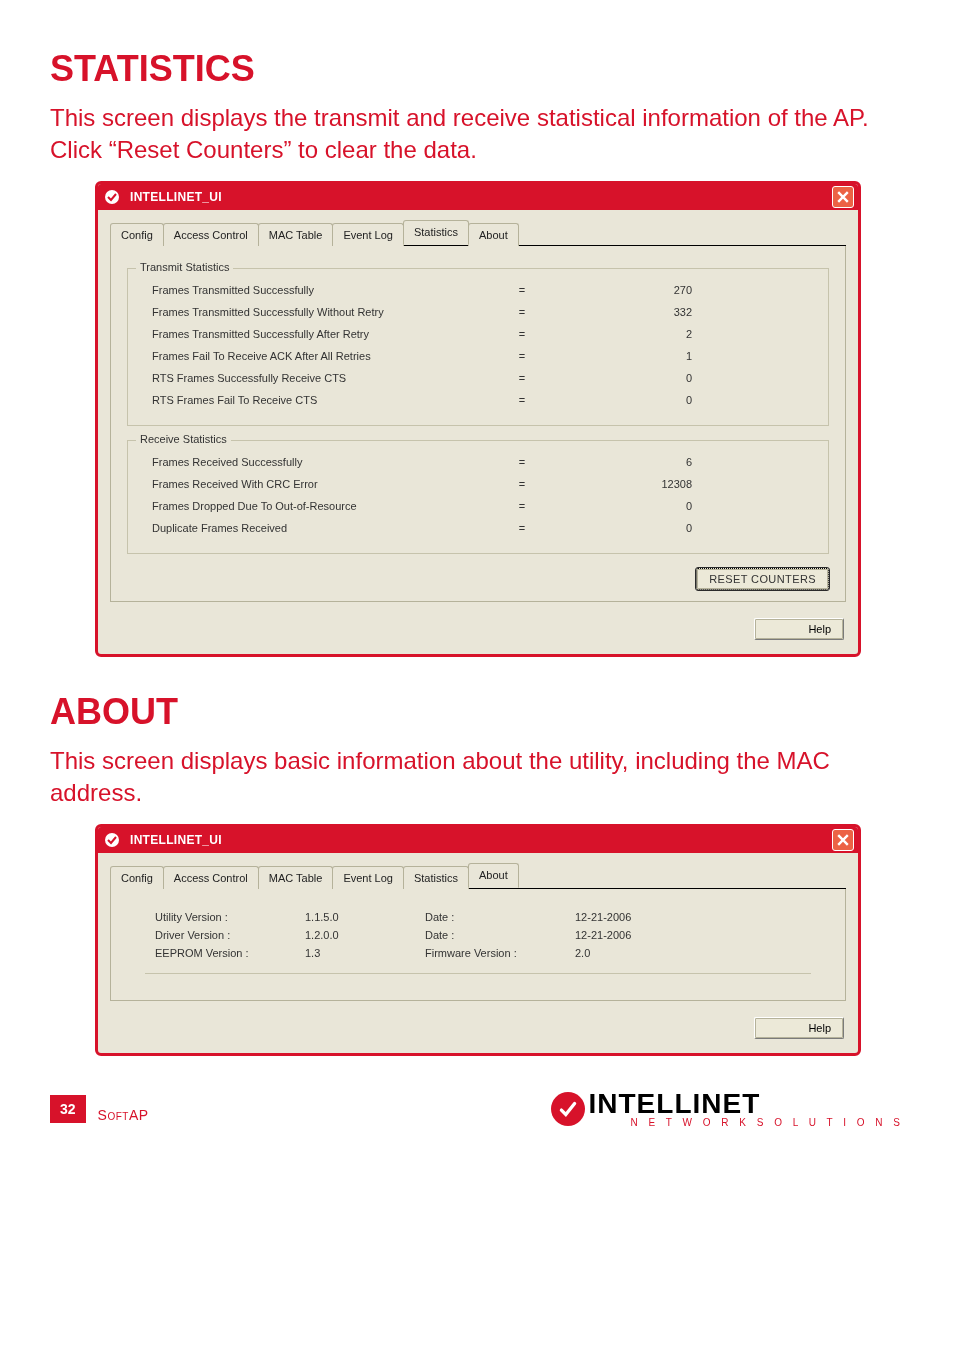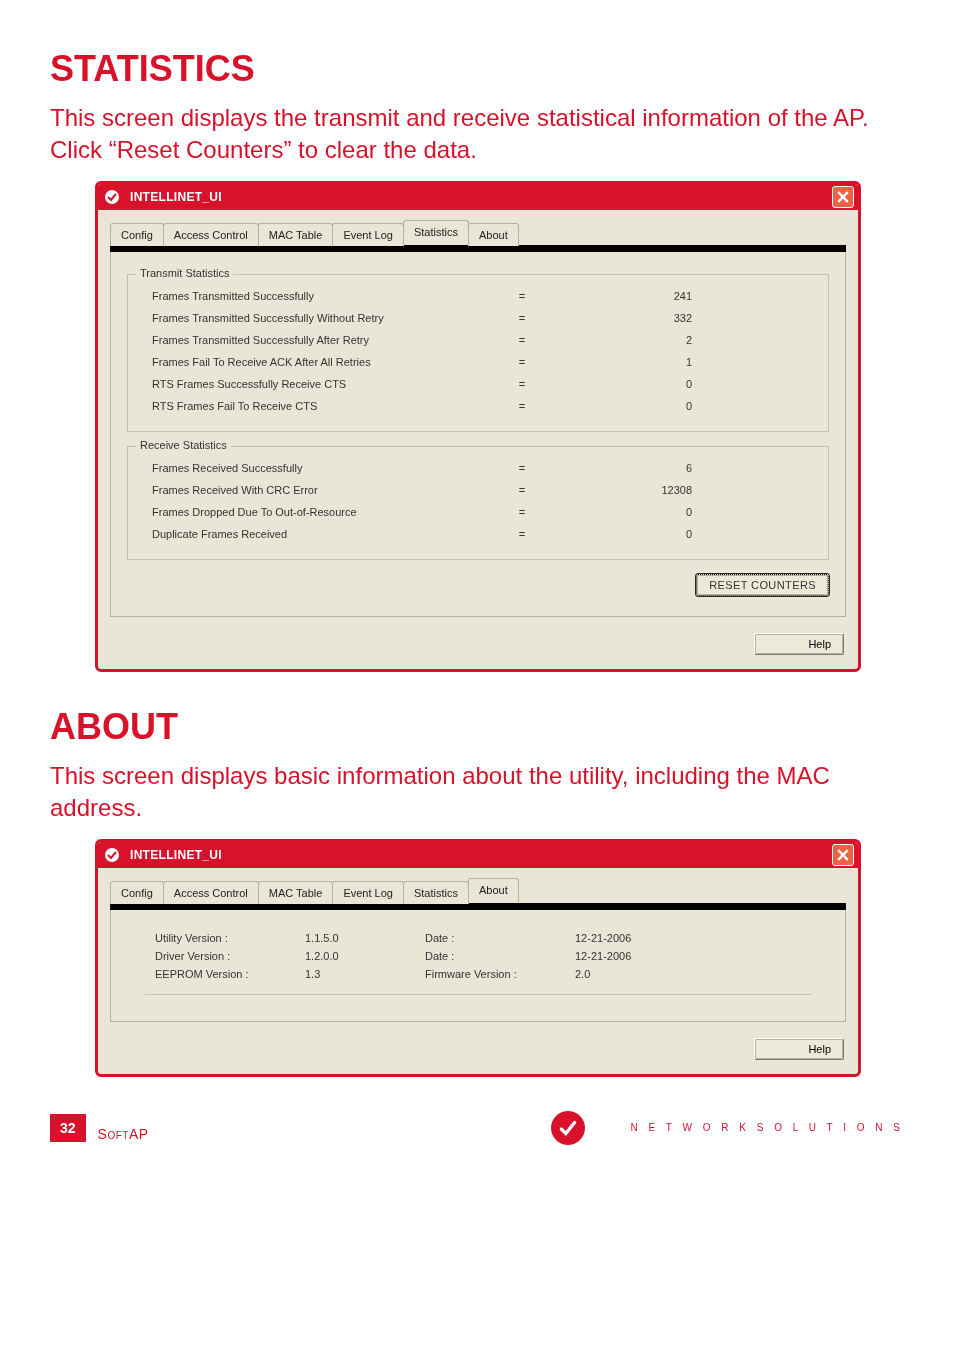--- a/index.html
+++ b/index.html
@@ -62,21 +62,21 @@
   }
 
   .xp-body {
     padding: 10px 12px 12px 12px;
   }
 
   
   .tab-strip {
     display: flex;
     align-items: flex-end;
-    border-bottom: 7px solid #000000;
+    border-bottom: 1px solid #000000;
     gap: 0;
     font-family: Tahoma, sans-serif;
     font-size: 11px;
     color: #222;
     position: relative;
     padding-left: 0;
   }
   .tab {
     padding: 4px 10px 4px 10px;
     border: 1px solid #b5b29a;
@@ -93,21 +93,21 @@
     background: #e9e6d8;
     font-weight: 400;
     border-bottom: 1px solid #e9e6d8;
     z-index: 2;
     padding-bottom: 5px;
     top: 0;
   }
   .tab-panel {
     border: 1px solid #b5b29a;
     border-top: none;
-    padding: 16px 16px 20px 16px;
+    padding: 16px 16px 11px 16px;
     font-family: Tahoma, sans-serif;
     font-size: 11px;
     color: #333;
     background: #e9e6d8;
   }
 
   
   .groupbox {
     border: 1px solid #c6c3ac;
     padding: 10px 14px 14px 14px;
@@ -245,21 +245,21 @@
       <div class="tab">About</div>
     </div>
     <div class="tab-panel">
 
       <div class="groupbox">
         <div class="groupbox-title">Transmit Statistics</div>
         <div id="tx-rows">
             <div class="stat-row">
               <span class="stat-label">Frames Transmitted Successfully</span>
               <span class="stat-eq">=</span>
-              <span class="stat-val">241</span>
+              <span class="stat-val">270</span>
             </div>
             <div class="stat-row">
               <span class="stat-label">Frames Transmitted Successfully  Without Retry</span>
               <span class="stat-eq">=</span>
               <span class="stat-val">332</span>
             </div>
             <div class="stat-row">
               <span class="stat-label">Frames Transmitted Successfully After Retry</span>
               <span class="stat-eq">=</span>
               <span class="stat-val">2</span>
@@ -378,16 +378,17 @@
     <span class="page-badge">32</span>
     <span class="footer-section">SoftAP</span>
   </div>
   <div class="brand">
     <span class="brand-mark">
       <svg viewBox="0 0 20 20" width="22" height="22">
           <path d="M4 11 l4 4 l8 -10" stroke="#fff" stroke-width="3" fill="none" stroke-linecap="round"></path>
         </svg>
     </span>
     <span class="brand-text">
+      <div class="brand-name">INTELLINET</div>
       <div class="brand-sub">N E T W O R K   S O L U T I O N S</div>
     </span>
   </div>
 </div>
 
 </body></html>

